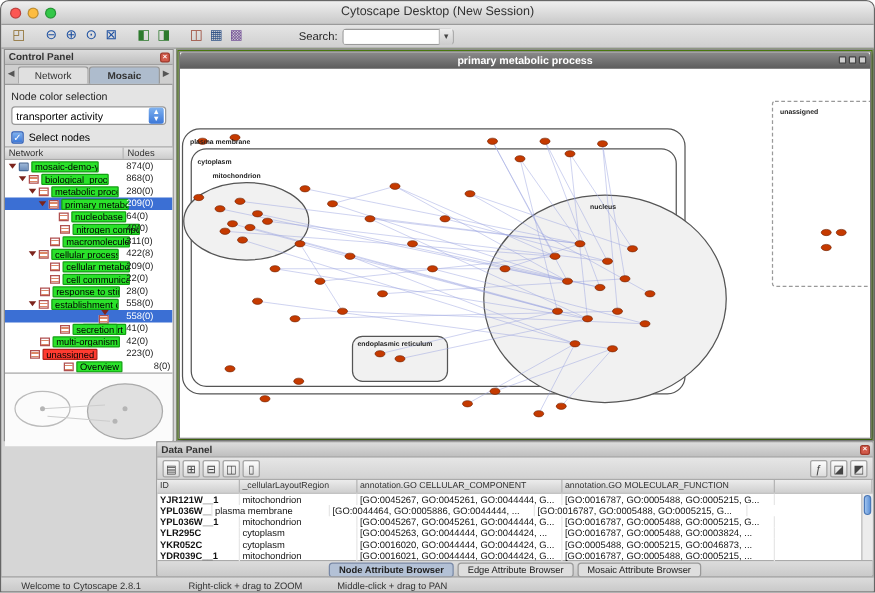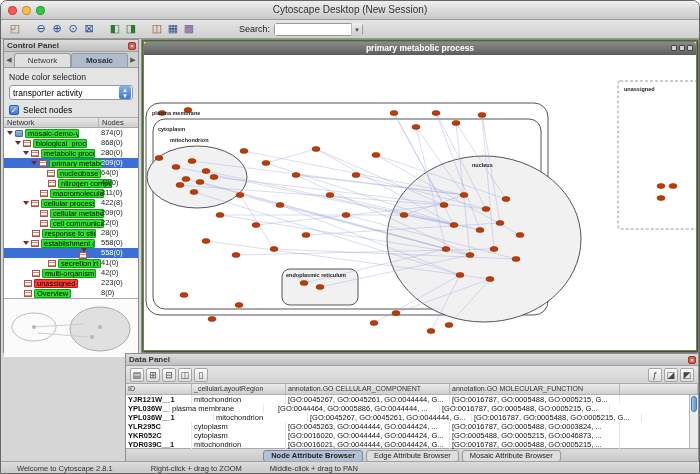--- a/index.html
+++ b/index.html
@@ -227,21 +227,21 @@
           <span class="ticon network"></span>
           <span class="chip green">multi-organism pr</span>
           <span class="tcount">42(0)</span>
         </div>
         <div class="trow" style="padding-left: 9px;">
           <span class="arr none"></span>
           <span class="ticon network"></span>
           <span class="chip red">unassigned</span>
           <span class="tcount">223(0)</span>
         </div>
-        <div class="trow" style="padding-left: 9px;">
+        <div class="trow" style="padding-left: 14px; margin-left: 22px;">
           <span class="arr none"></span>
           <span class="ticon network"></span>
           <span class="chip green">Overview</span>
           <span class="tcount">8(0)</span>
         </div>
       </div>
     <div class="birdseye">
       <svg width="134" height="58">
         <ellipse cx="30" cy="28" rx="22" ry="14" fill="none" stroke="#bbb"></ellipse>
         <ellipse cx="96" cy="30" rx="30" ry="22" fill="#e0e0e0" stroke="#aaa"></ellipse>
@@ -416,25 +416,25 @@
       <div id="dp-rows">
           <div class="dtrow">
             <span class="cell id" style="width: 66px;">YJR121W__1</span>
             <span class="cell" style="width: 94px;">mitochondrion</span>
             <span class="cell" style="width: 164px;">[GO:0045267, GO:0045261, GO:0044444, G...</span>
             <span class="cell" style="width: 170px;">[GO:0016787, GO:0005488, GO:0005215, G...</span>
           </div>
           <div class="dtrow">
             <span class="cell id" style="width: 44px;">YPL036W__2</span>
             <span class="cell" style="width: 94px;">plasma membrane</span>
-            <span class="cell" style="width: 164px; margin-left: 12px;">[GO:0044464, GO:0005886, GO:0044444, ...</span>
+            <span class="cell" style="width: 164px;">[GO:0044464, GO:0005886, GO:0044444, ...</span>
             <span class="cell" style="width: 170px;">[GO:0016787, GO:0005488, GO:0005215, G...</span>
           </div>
           <div class="dtrow">
-            <span class="cell id" style="width: 88px;">YPL036W__1</span>
+            <span class="cell id" style="width: 66px;">YPL036W__1</span>
             <span class="cell" style="width: 94px;">mitochondrion</span>
             <span class="cell" style="width: 164px;">[GO:0045267, GO:0045261, GO:0044444, G...</span>
             <span class="cell" style="width: 170px;">[GO:0016787, GO:0005488, GO:0005215, G...</span>
           </div>
           <div class="dtrow">
             <span class="cell id" style="width: 66px;">YLR295C</span>
             <span class="cell" style="width: 94px;">cytoplasm</span>
             <span class="cell" style="width: 164px;">[GO:0045263, GO:0044444, GO:0044424, ...</span>
             <span class="cell" style="width: 170px;">[GO:0016787, GO:0005488, GO:0003824, ...</span>
           </div>

